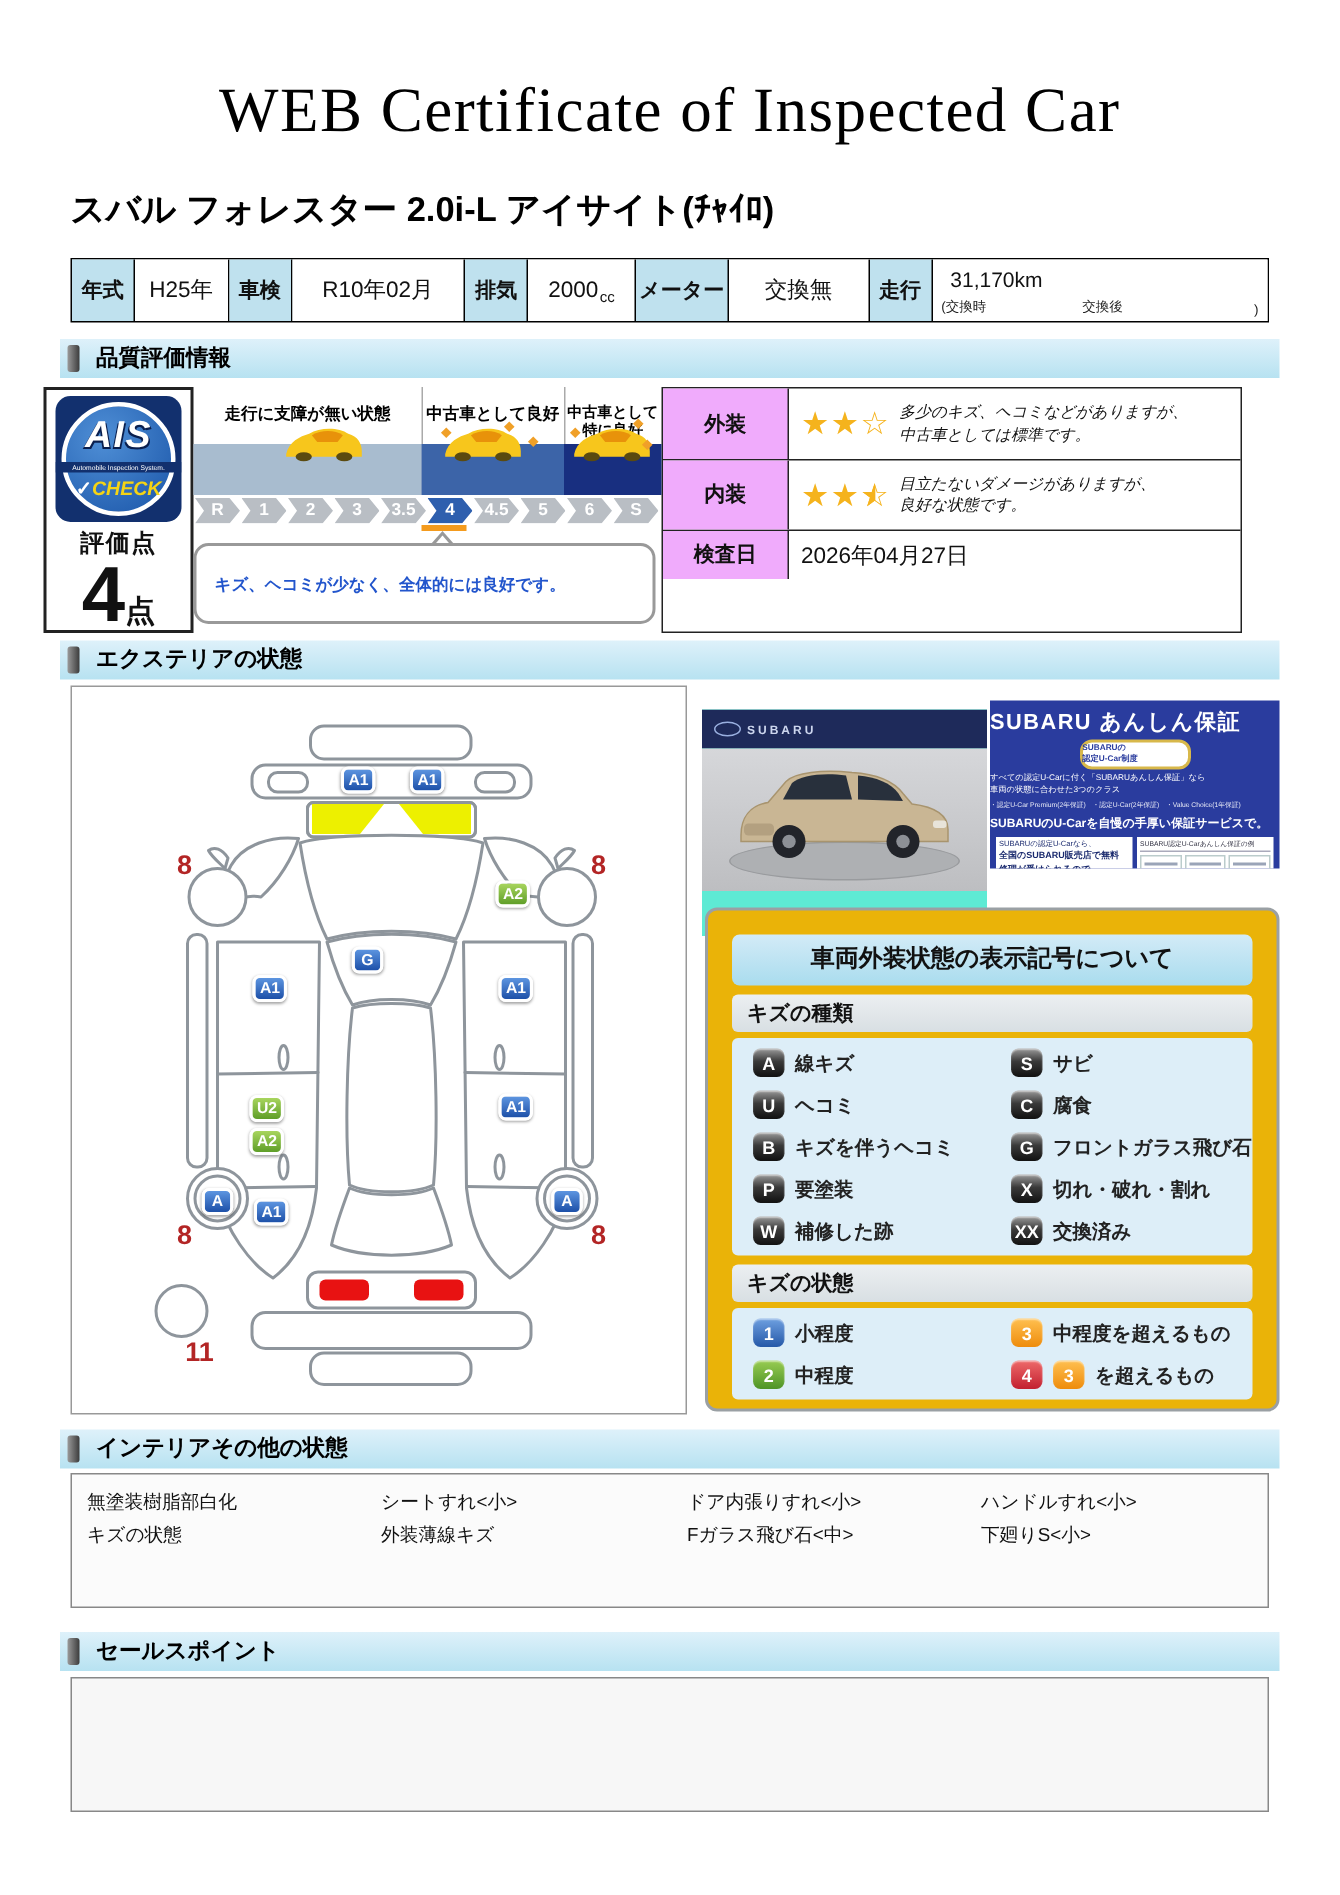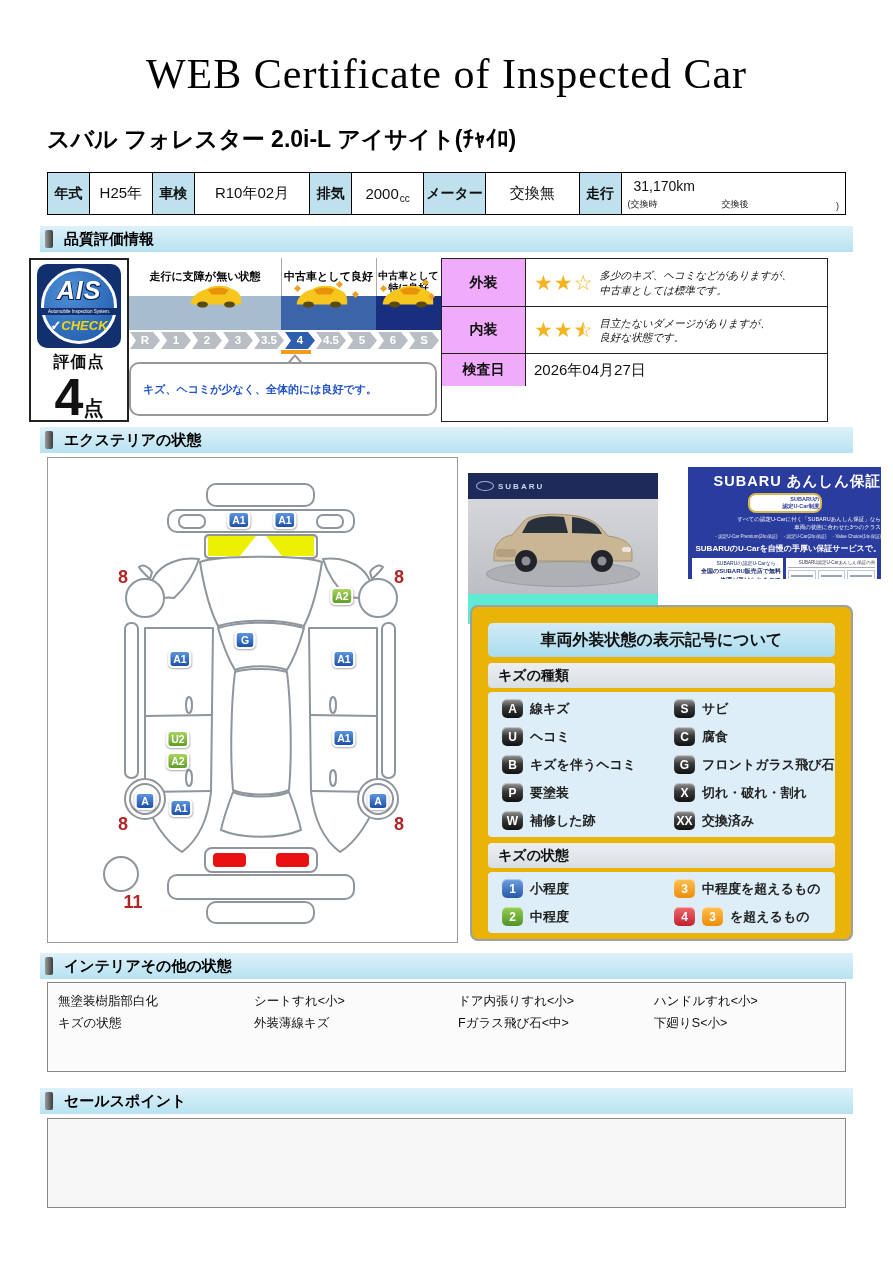--- a/index.html
+++ b/index.html
@@ -82,21 +82,21 @@
   .dg-num { position:absolute; transform:translate(-50%,-50%); font-size:18px; font-weight:bold; color:#b32525; }
 
   .photo { position:absolute; left:468px; top:8px; width:190px; height:151px; overflow:hidden; background:#5eead4;margin-top:12px; }
   .photo-top { height:26px; background:#1e2a5a; display:flex; align-items:center; padding-left:8px; }
   .subaru-oval { width:18px; height:10px; border:1px solid #9ab0e0; border-radius:50%; margin-right:4px; }
   .photo-brand { color:#cdd6ee; font-size:8px; font-weight:bold; letter-spacing:2px; }
   .photo-floor { position:relative; height:95px; background:linear-gradient(180deg,#d6d7da,#bdbec1); }
   .turntable { position:absolute; left:18px; top:62px; width:154px; height:26px; border-radius:50%; background:#aeb0b3; border:1px solid #999b9e; }
   .photo-car { position:absolute; left:16px; top:6px; }
 
-  .banner { position:absolute; left:660px; top:14px; width:193px; height:112px; background:#2a3c9e; color:#fff; text-align:right; overflow:hidden;margin-left:28px; }
+  .banner { position:absolute; left:660px; top:14px; width:193px; height:112px; background:#2a3c9e; color:#fff; text-align:left; overflow:hidden; }
   .bn-title { font-size:14.5px; font-weight:bold; margin-top:5px; letter-spacing:1px; }
   .bn-badge { margin:2px auto 0; width:74px; background:#fff; border:2px solid #d8b84a; border-radius:8px; color:#2a3c9e; font-size:5.5px; font-weight:bold; line-height:1.3; padding:1px 0; }
   .bn-desc { font-size:5.5px; margin-top:3px; line-height:1.4; }
   .bn-classes { font-size:4.5px; margin-top:2px; color:#e8eaf6; }
   .bn-tagline { font-size:8px; font-weight:bold; margin-top:4px; }
   .bn-boxes { display:flex; gap:3px; margin:4px 4px 0; }
   .bn-box { background:#fff; color:#1a2a6e; flex:1; padding:2px; font-size:5px; line-height:1.5; }
   .bn-box .em { font-weight:bold; font-size:6px; }
   .bn-box2-title { font-size:4.5px; border-bottom:1px solid #aab; padding-bottom:1px; margin-bottom:2px; color:#334; }
   .bn-cols { display:flex; gap:2px; }

